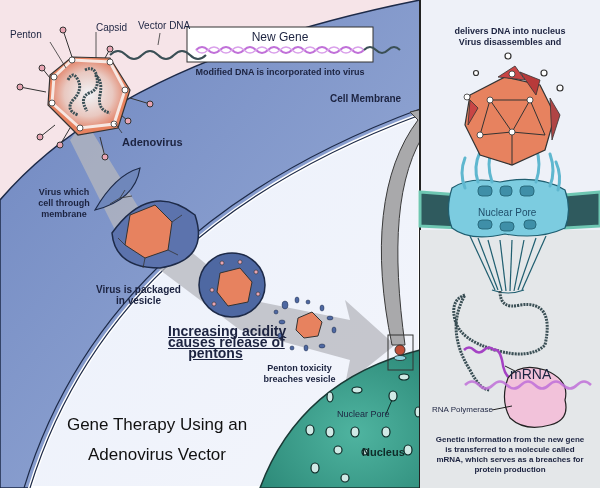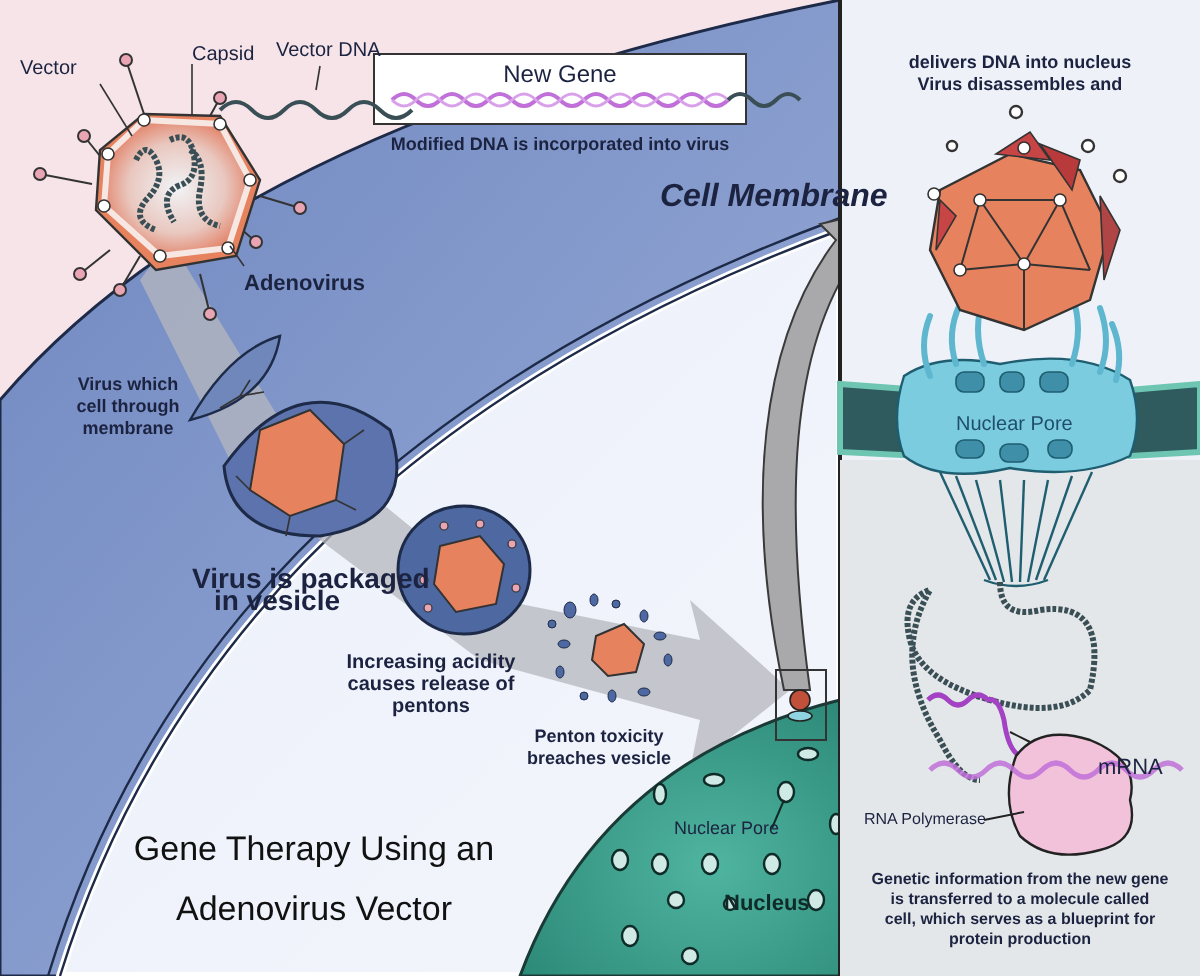--- a/index.html
+++ b/index.html
@@ -238,38 +238,38 @@
   <path d="M500,291 Q500,310 520,305 Q555,300 545,345 Q530,360 495,350 Q460,340 455,320 Q450,300 465,295 Q445,330 470,370 Q480,390 490,390" fill="none" stroke="#3a4f55" stroke-width="3" stroke-dasharray="2,1"></path>
 
   <path d="M464,350 q5,-5 10,0 t10,0 t10,0 q5,-2 8,10 q2,15 8,18" fill="none" stroke="#a442c4" stroke-width="2.5"></path>
 
   <path d="M508,378 Q520,362 545,370 Q570,380 565,400 Q570,420 550,425 Q525,432 510,418 Q500,400 508,378 Z" fill="#f2c2da" stroke="#222" stroke-width="1.2"></path>
   <path d="M465,385 q7,-7 14,0 t14,0 t14,0 t14,0 t14,0 t14,0 t14,0 t14,0 t14,0" fill="none" stroke="#c070d8" stroke-width="2.5" opacity="0.85"></path>
   <line x1="492" y1="410" x2="512" y2="406" stroke="#222" stroke-width="1"></line>
   <line x1="515" y1="371" x2="505" y2="366" stroke="#222" stroke-width="1"></line>
 </svg>
 
-<div class="lbl n" style="left:10px;top:29px;font-size:10px;">Vector</div>
+<div class="lbl n" style="left:10px;top:29px;font-size:10px;">Penton</div>
 <div class="lbl n" style="left:80px;top:22px;font-size:10px;margin-left:16px;">Capsid</div>
 <div class="lbl n" style="left:138px;top:20px;font-size:10px;">Vector DNA</div>
 <div class="lbl n" style="left:187px;top:30px;width:186px;font-size:12px;line-height:14px;">New Gene</div>
 <div class="lbl" style="left:187px;top:66px;width:186px;font-size:9px;">Modified DNA is incorporated into virus</div>
-<div class="lbl" style="left:330px;top:93px;font-size:16px;font-style:italic;">Cell Membrane</div>
+<div class="lbl" style="left:330px;top:93px;font-size:10px;">Cell Membrane</div>
 <div class="lbl" style="left:122px;top:136px;font-size:11px;">Adenovirus</div>
 
 <div class="lbl" style="left:34px;top:187px;width:60px;font-size:9px;line-height:11px;">
   <div>Virus which</div>
   <div>cell through</div>
   <div>membrane</div>
 </div>
-<div class="lbl" style="left:96px;top:284px;width:85px;font-size:14px;line-height:11px;">
+<div class="lbl" style="left:96px;top:284px;width:85px;font-size:10px;line-height:11px;">
   <div>Virus is packaged</div>
   <div>in vesicle</div>
 </div>
-<div class="lbl" style="left:168px;top:326px;width:95px;font-size:10px;line-height:11px;">
+<div class="lbl" style="left:168px;top:326px;width:95px;font-size:14px;line-height:11px;text-decoration:underline;">
   <div>Increasing acidity</div>
   <div>causes release of</div>
   <div>pentons</div>
 </div>
 <div class="lbl" style="left:262px;top:363px;width:75px;font-size:9px;line-height:11px;">
   <div>Penton toxicity</div>
   <div>breaches vesicle</div>
 </div>
 <div class="lbl n" style="left:337px;top:408px;font-size:9px;">Nuclear Pore</div>
 <div class="lbl" style="left:362px;top:446px;font-size:11px;color:#0f2b28;">Nucleus</div>
@@ -277,21 +277,21 @@
 <div class="title">
   <div>Gene Therapy Using an</div>
   <div>Adenovirus Vector</div>
 </div>
 
 <div class="lbl" style="left:430px;top:26px;width:160px;font-size:9px;line-height:11px;">
   <div>delivers DNA into nucleus</div>
   <div>Virus disassembles and</div>
 </div>
 <div class="lbl n" style="left:478px;top:207px;font-size:10px;color:#1f4e6a;">Nuclear Pore</div>
-<div class="lbl n" style="left:510px;top:378px;font-size:11px;margin-left:39px;">mRNA</div>
+<div class="lbl n" style="left:510px;top:368px;font-size:14px;">mRNA</div>
 <div class="lbl n" style="left:432px;top:404px;font-size:8px;">RNA Polymerase</div>
 <div class="lbl" style="left:422px;top:435px;width:176px;font-size:8px;line-height:10px;">
   <div>Genetic information from the new gene</div>
   <div>is transferred to a molecule called</div>
-  <div>cell, which serves as a blueprint for</div>
+  <div>mRNA, which serves as a breaches for</div>
   <div>protein production</div>
 </div>
 </div>
 
 </body></html>

